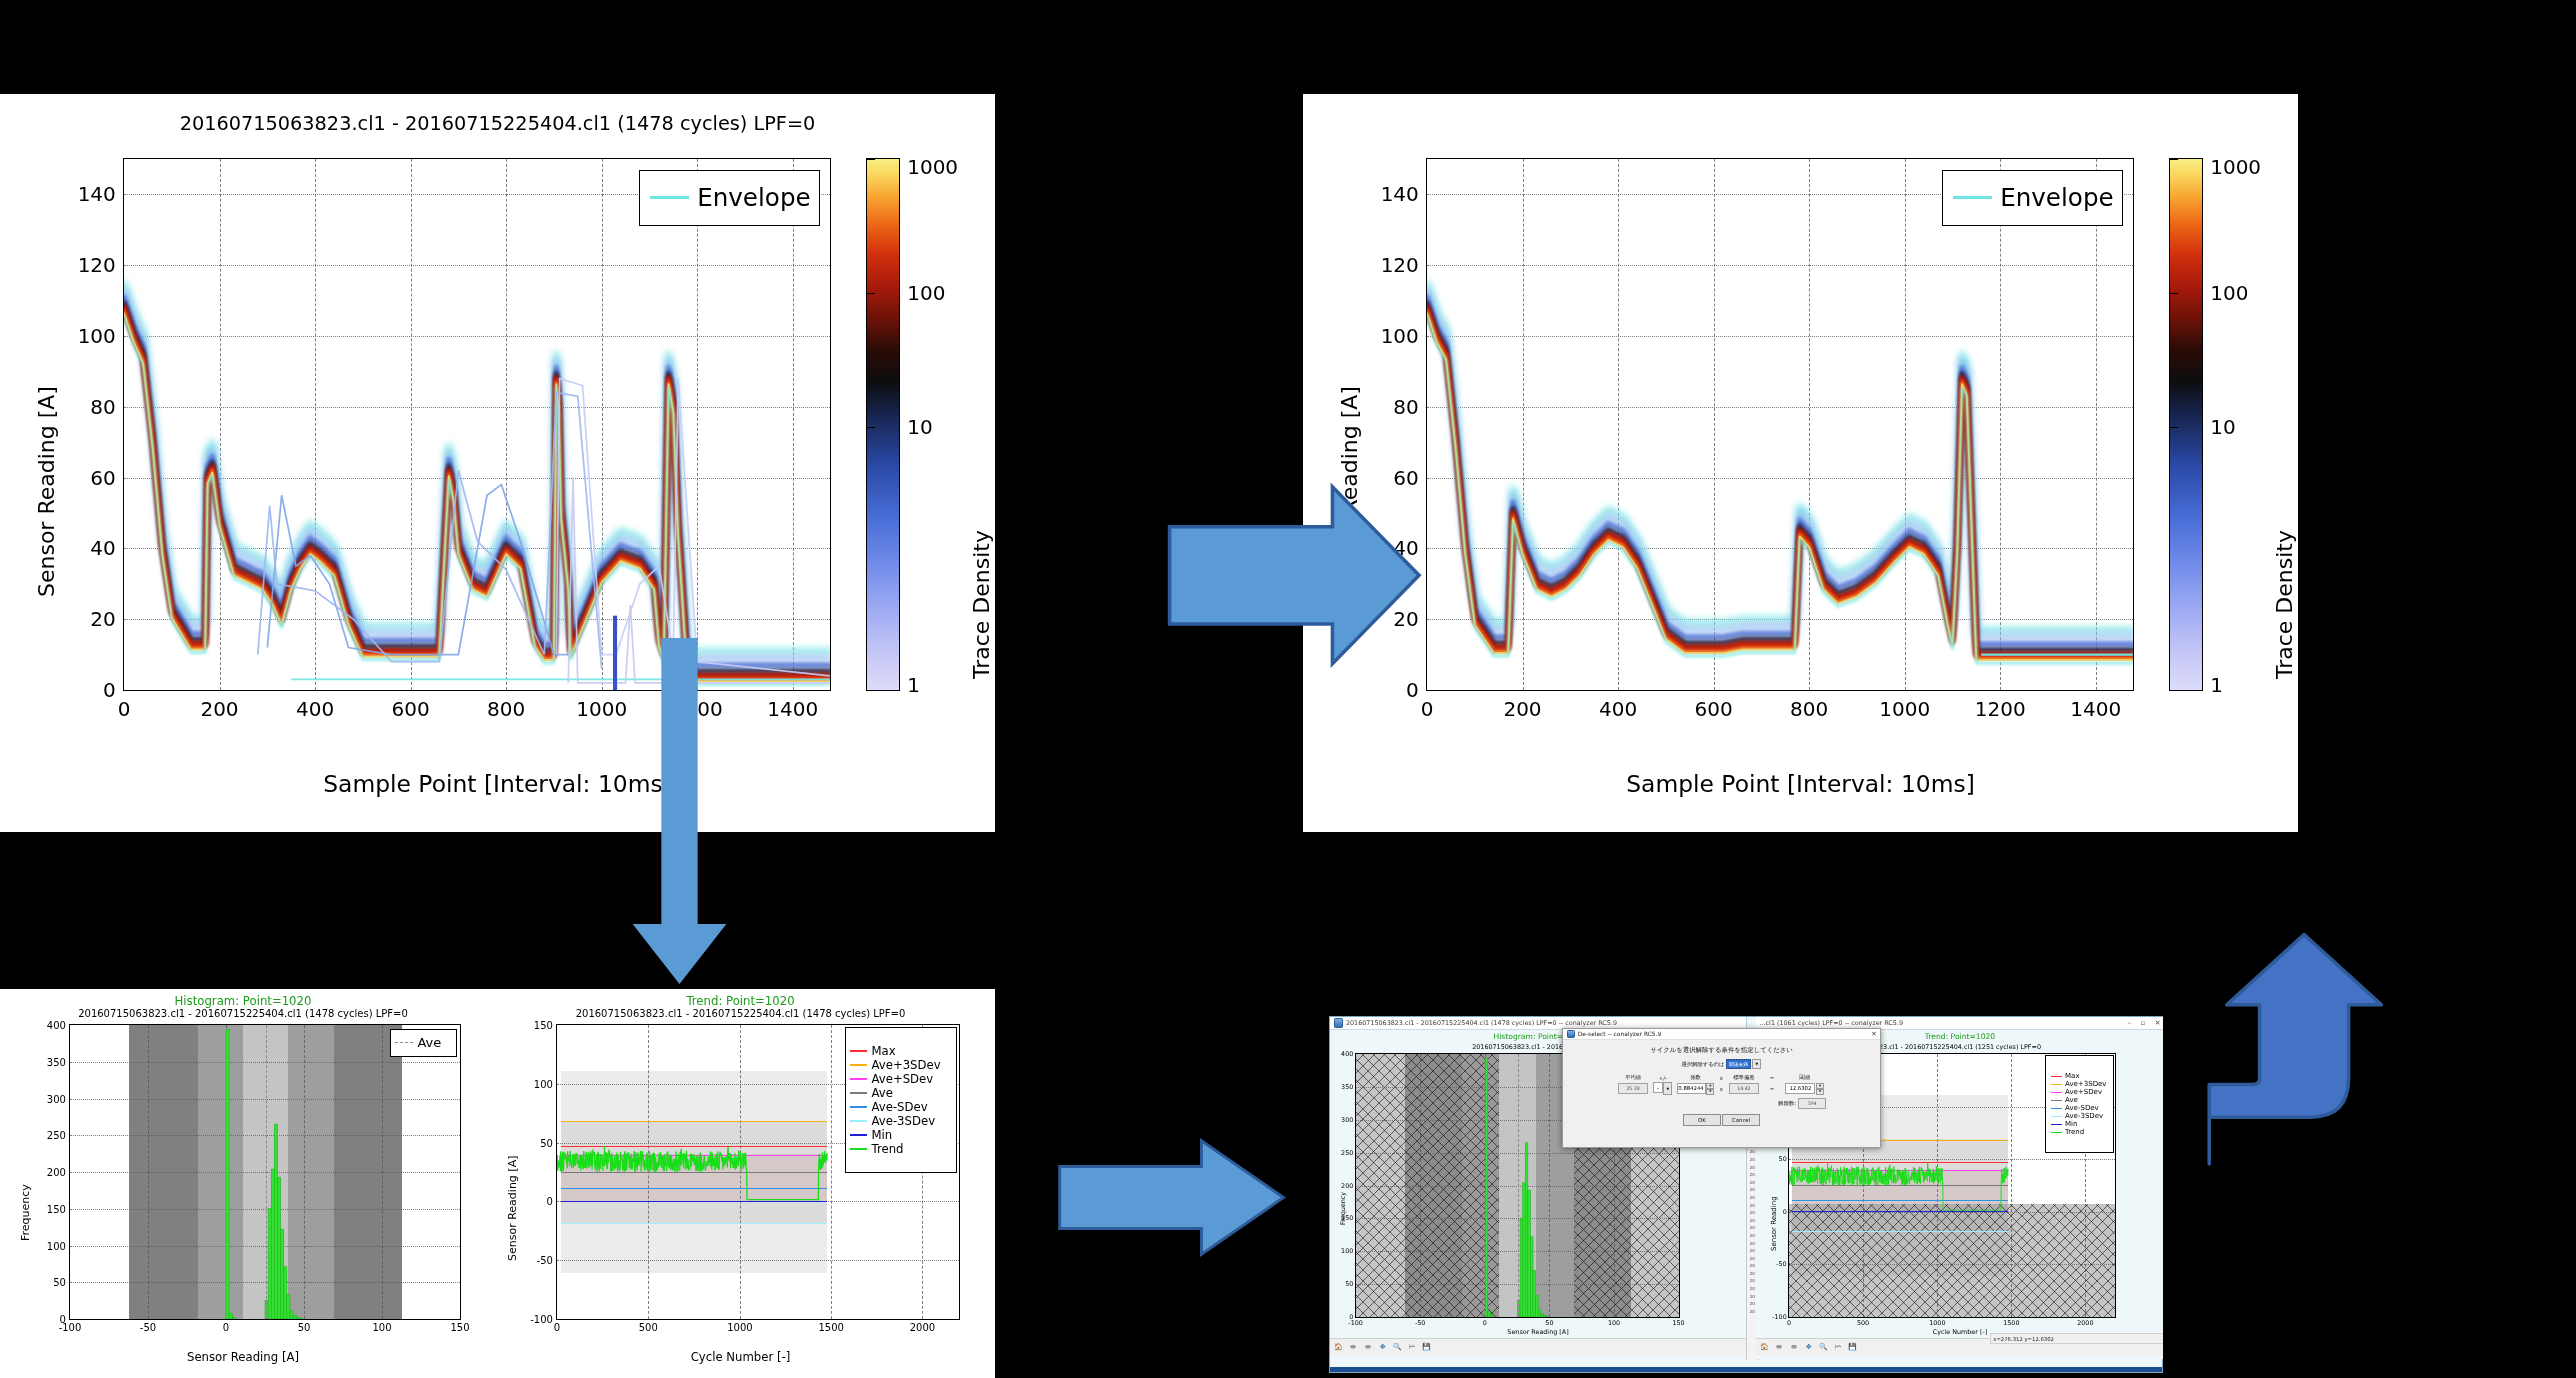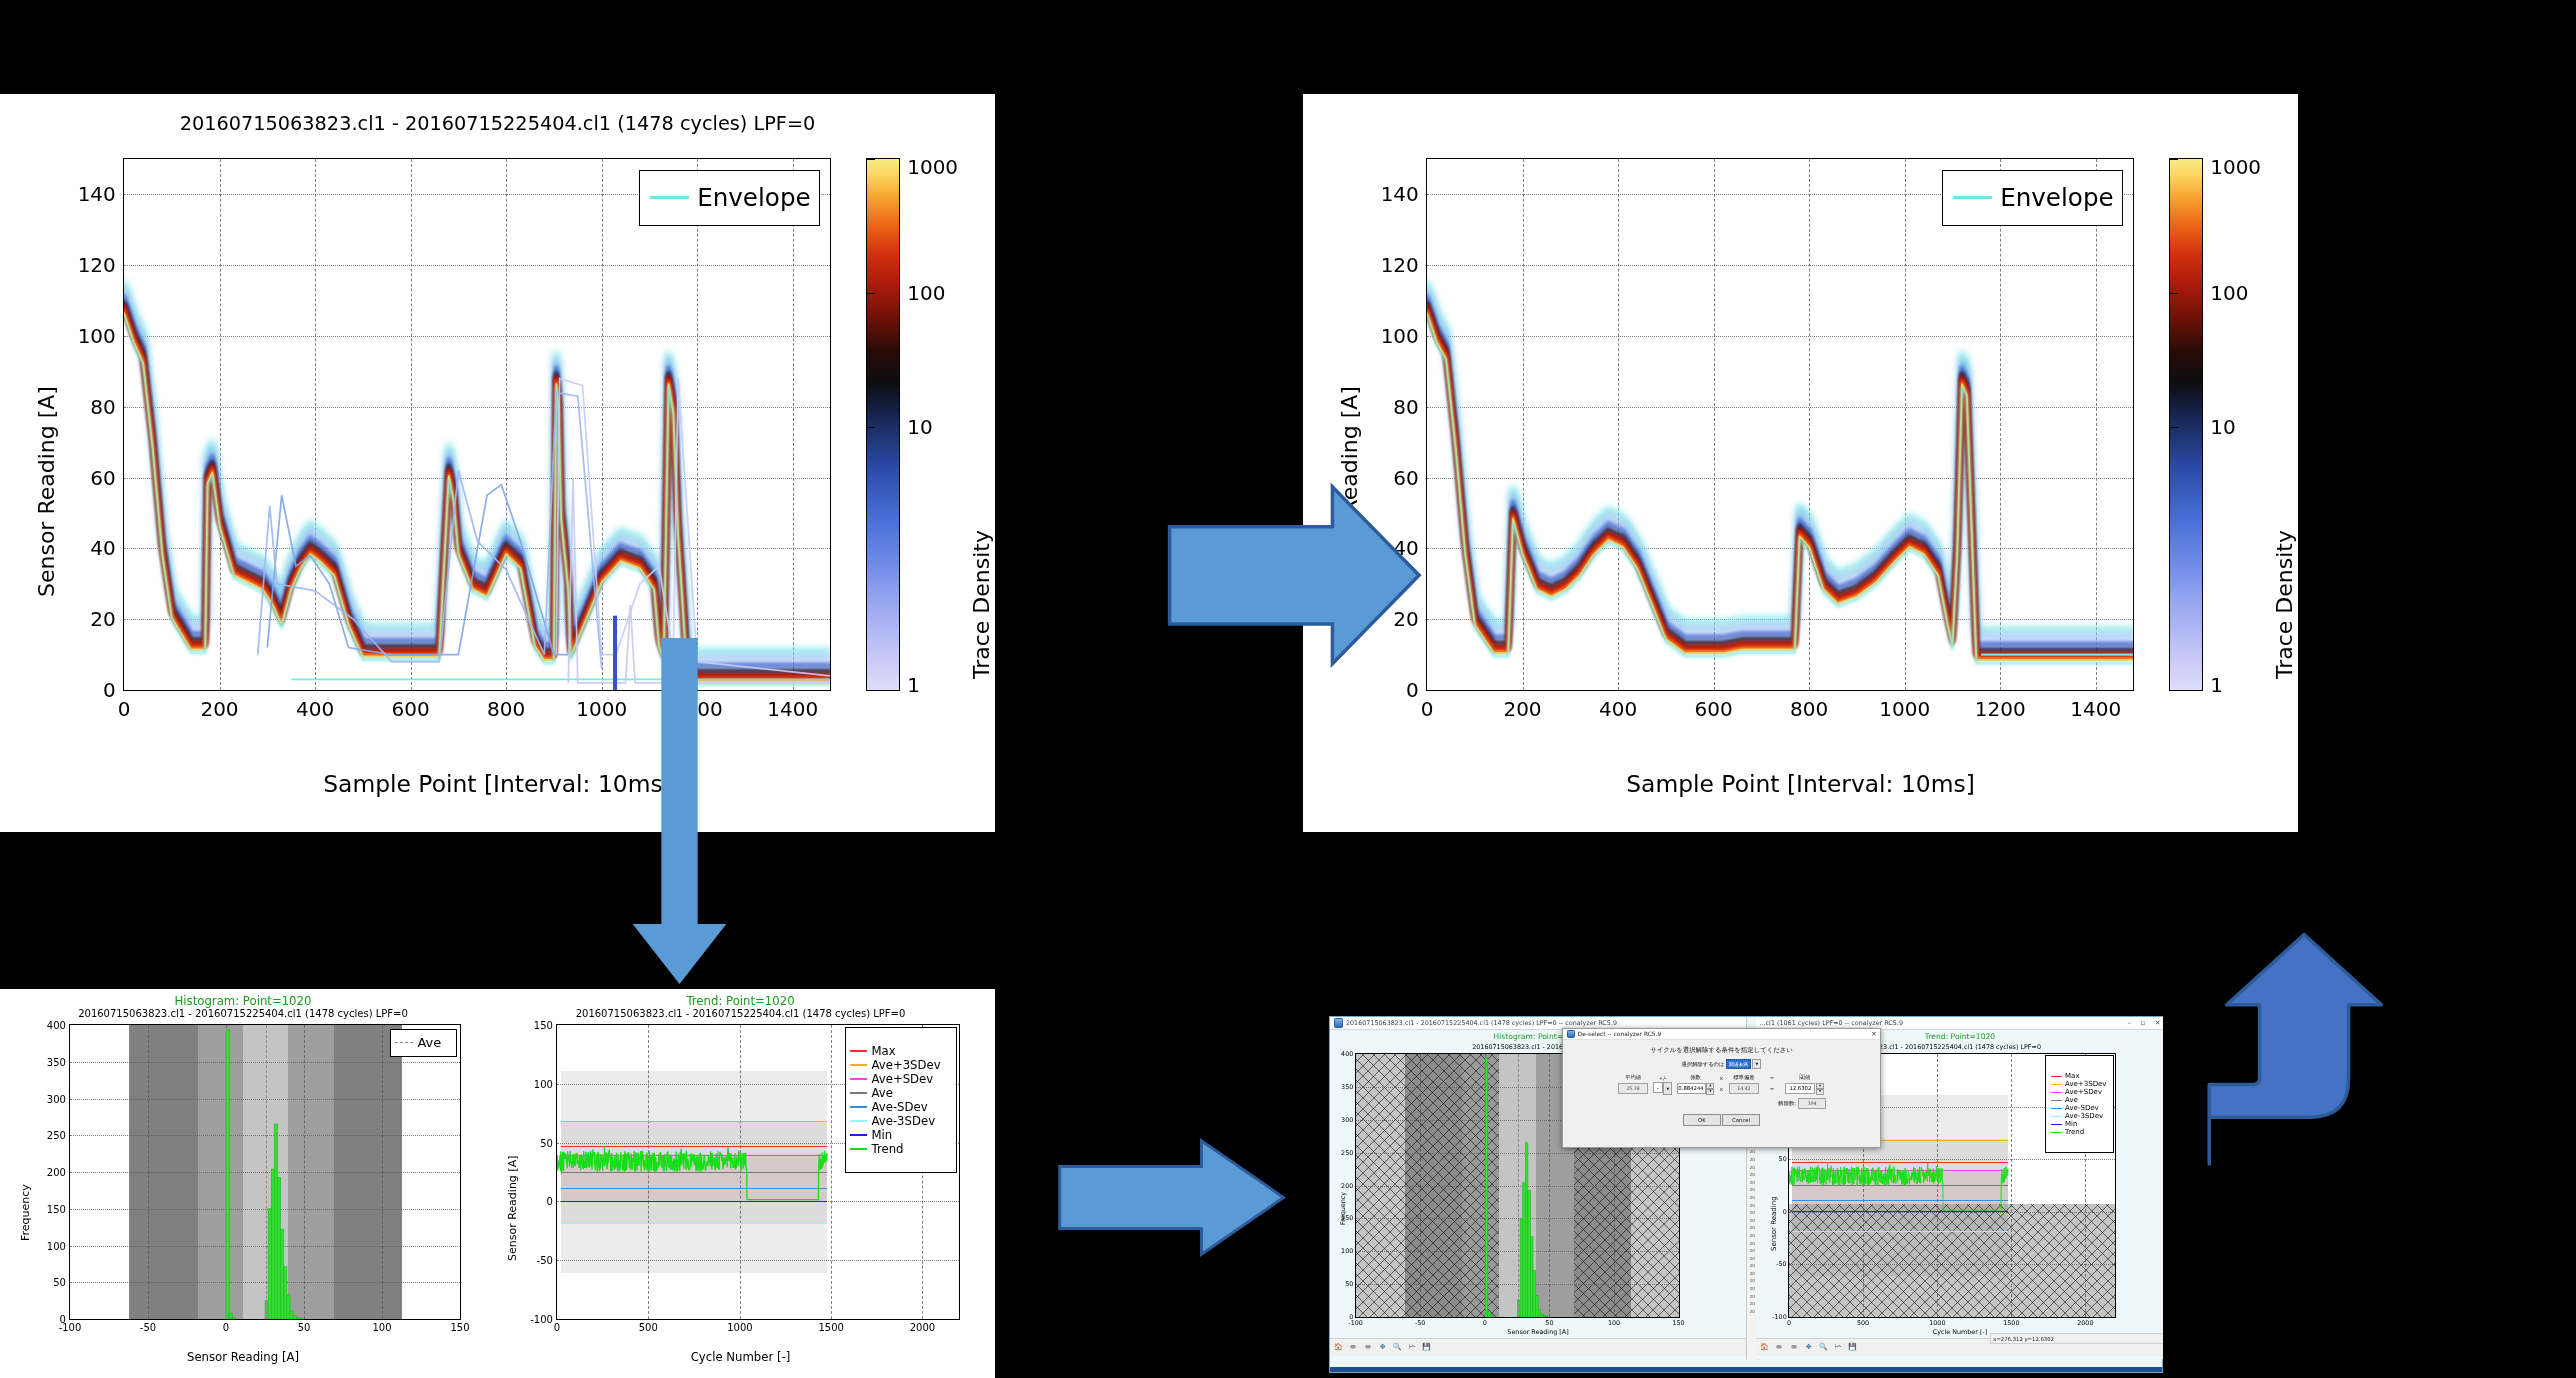--- a/index.html
+++ b/index.html
@@ -543,21 +543,21 @@
       <div class="titlebar">
         <span class="tbtitle">...cl1 (1061 cycles) LPF=0 -- conalyzer RC5.9</span>
         <span class="wbtns">
           <span>–</span>
           <span>▫</span>
           <span>✕</span>
         </span>
       </div>
 
       <div class="figsub" style="top:15px;font-size:7.6px;">Trend: Point=1020</div>
-      <div class="figtitle" style="top:26px;font-size:6.4px;">23.cl1 - 20160715225404.cl1 (1478 cycles) LPF=0</div>
+      <div class="figtitle" style="top:26px;font-size:6.4px;">23.cl1 - 20160715225404.cl1 (1251 cycles) LPF=0</div>
 
       <div class="axes thin" style="left:32px;top:36px;width:328px;height:265px;border-width:0.6px;">
         <div style="position:absolute;left:1%;width:66.2%;top:15.5%;height:69%;background:#ececec;"></div>
         <div style="position:absolute;left:1%;width:66.2%;top:32.5%;height:35%;background:#dcdcdc;"></div>
         <div style="position:absolute;left:1%;width:66.2%;top:44%;height:16%;background:#d6c9c9;"></div>
 
         <div class="hatch" style="left:0;top:57%;width:100%;height:43%;"></div>
 
         <div class="grid-h fine" style="top:20%"></div>
           <div class="grid-h fine" style="top:40%"></div>

